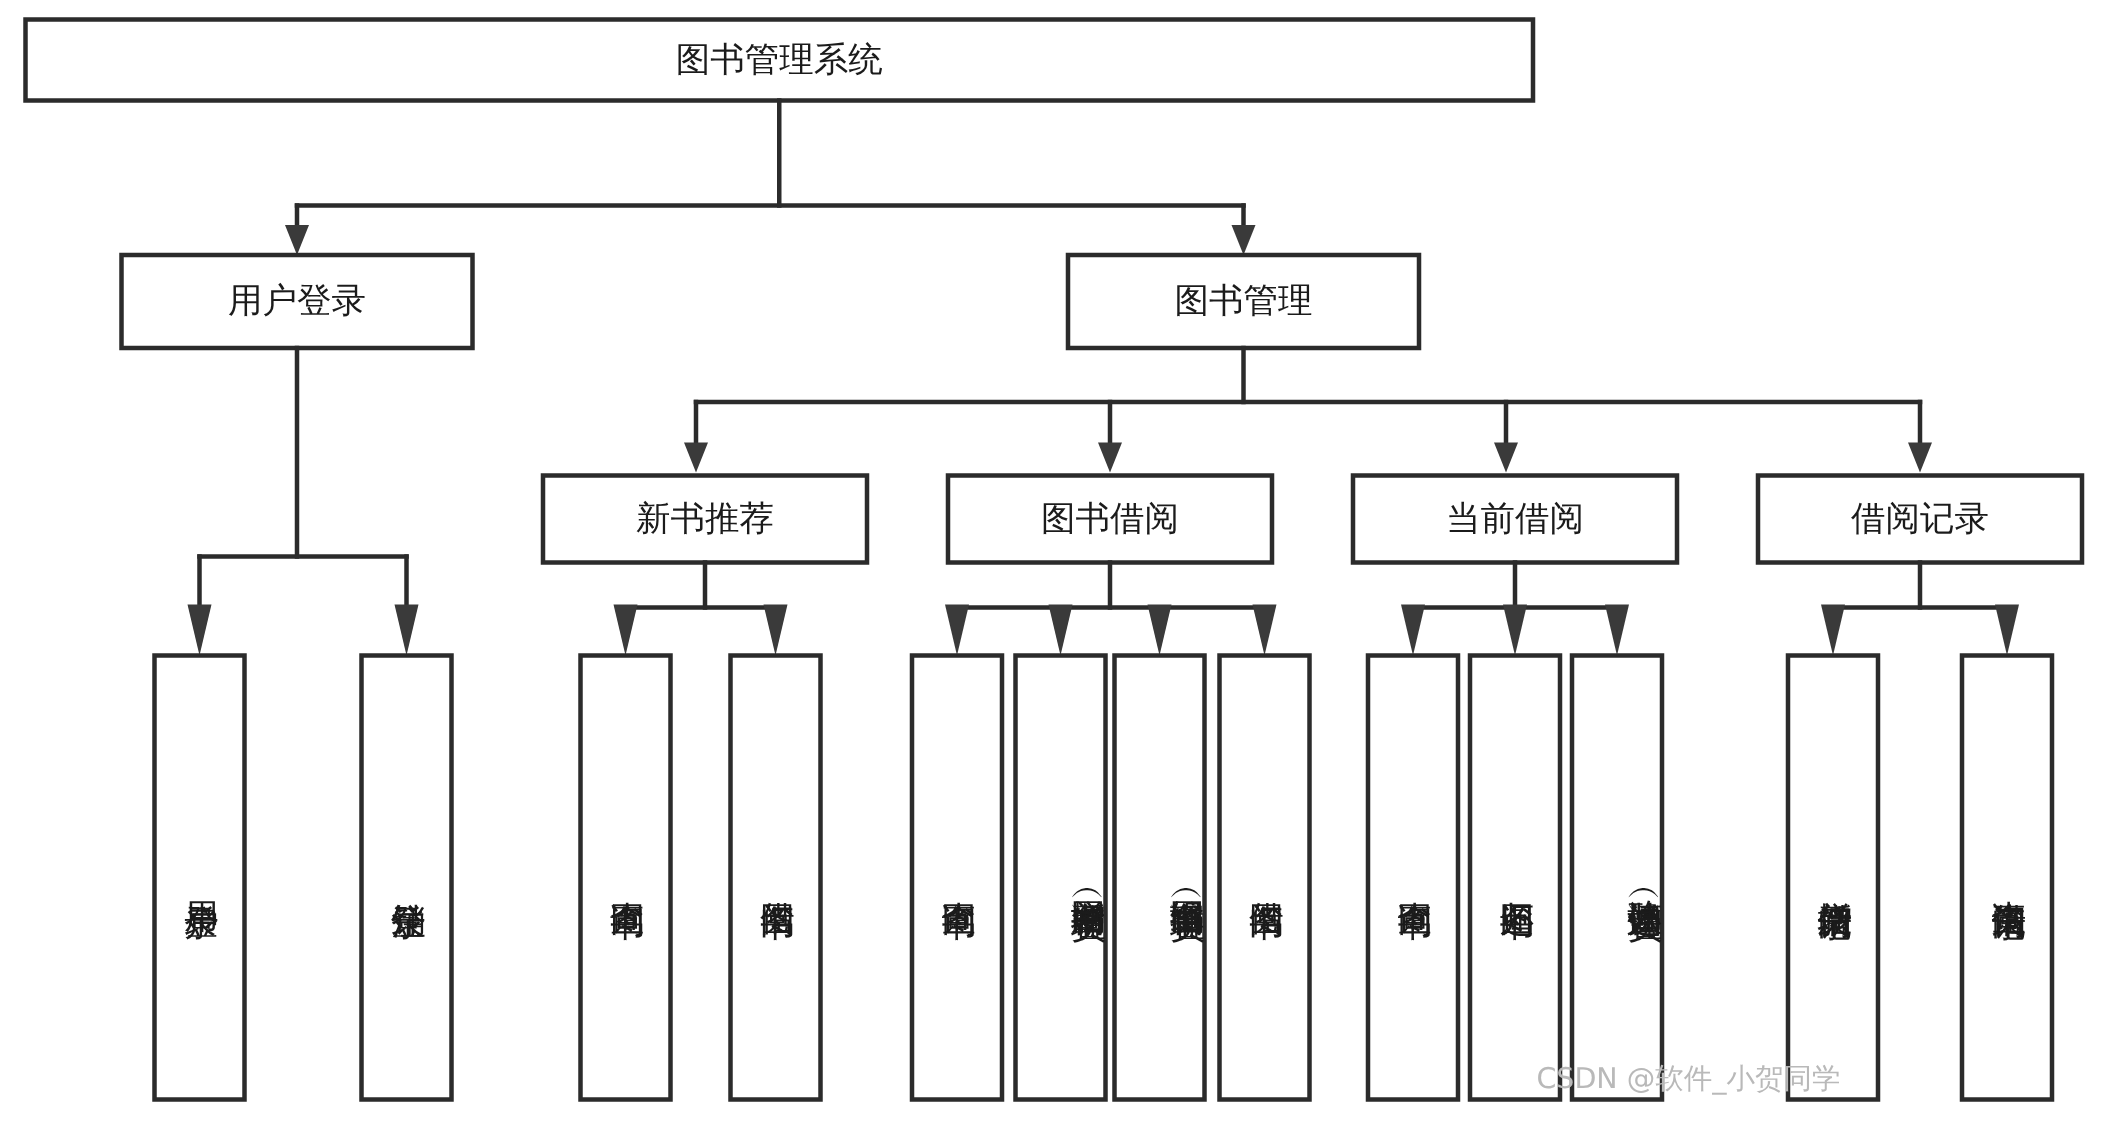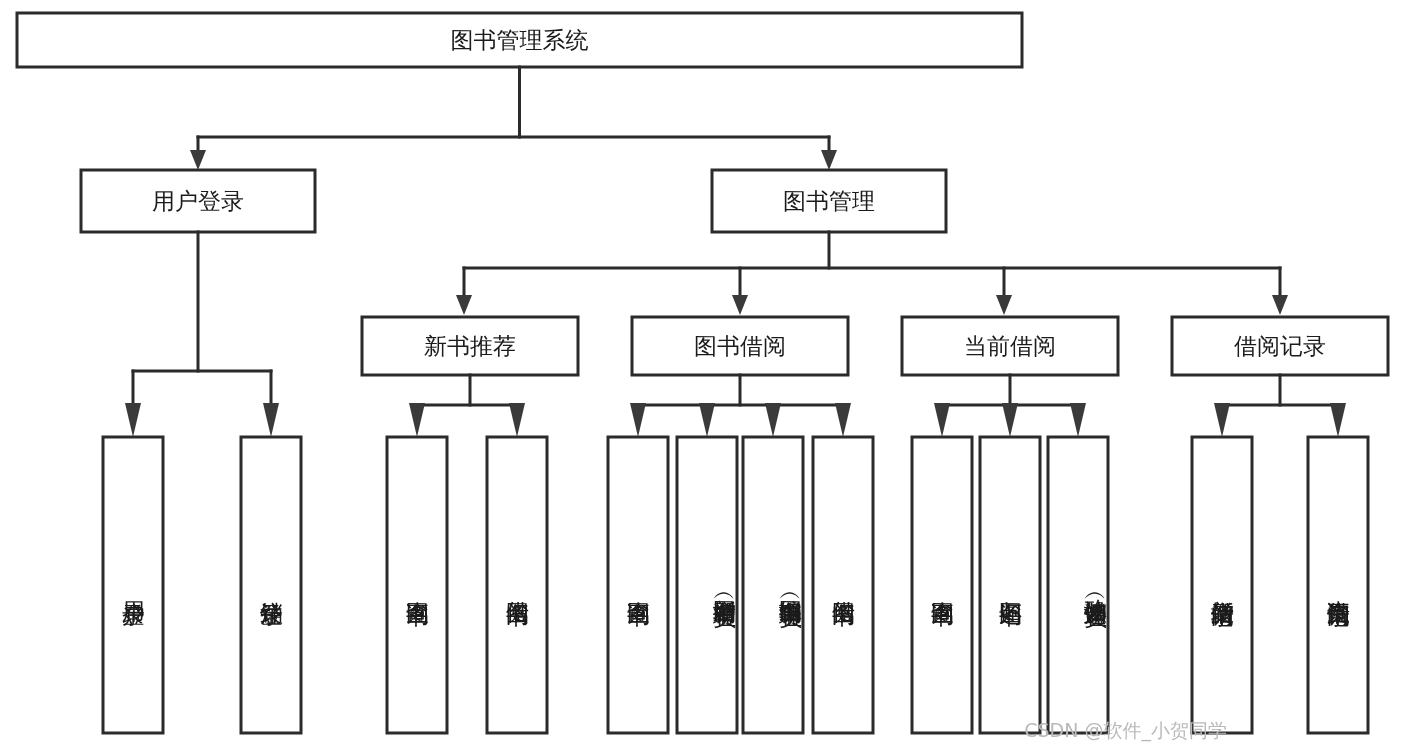--- a/index.html
+++ b/index.html
@@ -58,21 +58,21 @@
     color: #1b1b1b;
     line-height: 1.12;
     letter-spacing: 1px;
     text-align: center;
     white-space: nowrap;
     pointer-events: none;
   }
   .watermark {
     position: absolute;
     right: 8px;
-    bottom: 3px;
+    bottom: 15px;
     font-family: "DejaVu Sans", "Liberation Sans", sans-serif;
     font-size: 19px;
     color: #b9b9b9;
     white-space: nowrap;
     user-select: none;
     margin-left: 37px;
   }
 </style>
 </head>
 <body>

